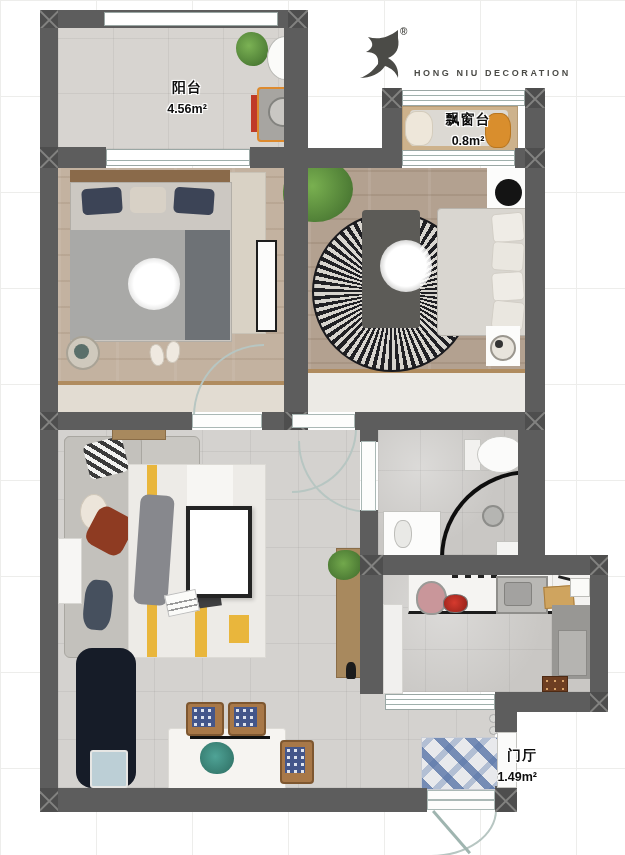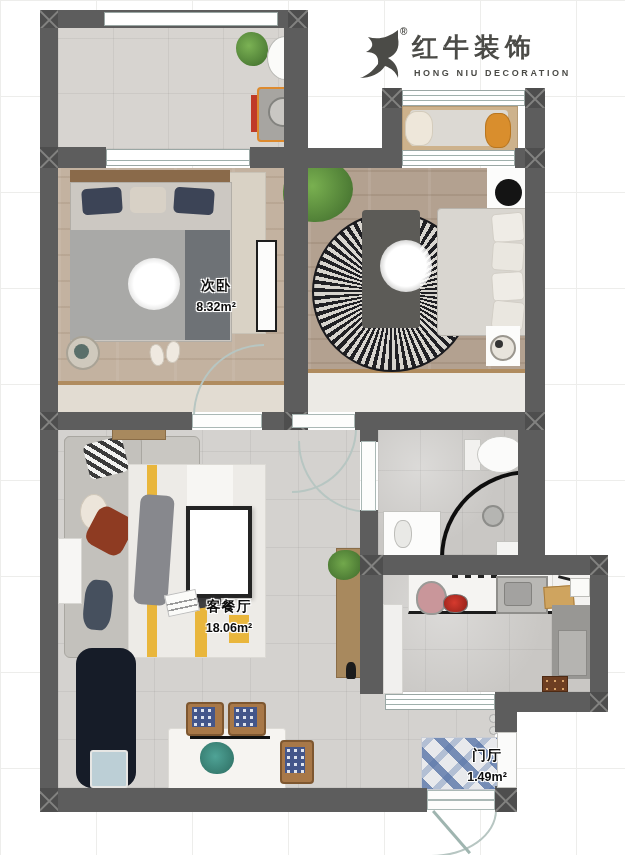--- a/index.html
+++ b/index.html
@@ -201,37 +201,36 @@
   <div class="leaf" style="left:192px;top:414px;width:70px;height:14px;"></div>
   <div class="arc" style="left:193px;top:344px;width:69px;height:70px;border-top:2px solid #b7c6c2;border-left:2px solid #b7c6c2;border-top-left-radius:100%;"></div>
   <div class="leaf" style="left:292px;top:414px;width:63px;height:14px;"></div>
   <div class="arc" style="left:292px;top:428px;width:63px;height:63px;border-bottom:2px solid #b7c6c2;border-right:2px solid #b7c6c2;border-bottom-right-radius:100%;"></div>
   <div class="leaf" style="left:361px;top:441px;width:15px;height:70px;"></div>
   <div class="arc" style="left:298px;top:441px;width:70px;height:70px;border-bottom:2px solid #b7c6c2;border-left:2px solid #b7c6c2;border-bottom-left-radius:100%;"></div>
   <div class="leaf" style="left:427px;top:790px;width:68px;height:20px;background-image:linear-gradient(transparent 45%,#aab8b5 45% 55%,transparent 55%);"></div>
   <div class="arc" style="left:431px;top:810px;width:64px;height:45px;border-bottom:2px solid #b7c6c2;border-right:2px solid #b7c6c2;border-bottom-right-radius:100%;"></div>
   <div class="arc" style="left:432px;top:812px;width:2.5px;height:56px;background:#9fb5b0;transform:rotate(-41deg);transform-origin:top left;"></div>
 
-  <div class="room-label" style="left:166px;top:277px;width:100px;">
-    <div class="rl-name">次卧</div>
-    <div class="rl-area">8.32m²</div>
-  </div>
-  <div class="room-label" style="left:179px;top:598px;width:100px;">
-    <div class="rl-name">客餐厅</div>
-    <div class="rl-area">18.06m²</div>
-  </div>
-  <div class="room-label" style="left:437px;top:747px;width:100px;">
+  <div class="room-label" style="left:137px;top:79px;width:100px;">
+    <div class="rl-name">阳台</div>
+    <div class="rl-area">4.56m²</div>
+  </div>
+  <div class="room-label" style="left:418px;top:111px;width:100px;">
+    <div class="rl-name">飘窗台</div>
+    <div class="rl-area">0.8m²</div>
+  </div>
+  <div class="room-label" style="left:437px;top:747px;width:100px;text-align:right;">
     <div class="rl-name">门厅</div>
     <div class="rl-area">1.49m²</div>
   </div>
 
   <div class="logo">
     <span class="abs" style="left:0;top:2px;width:46px;height:54px;">
       <svg width="46" height="54" viewBox="0 0 46 54" xmlns="http://www.w3.org/2000/svg">
         <path d="M40 2 C30 10 20 12 10 9 C16 15 16 20 8 24 C17 24 21 28 20 36 C14 44 8 48 2 50 C12 50 22 46 27 38 C33 40 38 44 40 50 C41 42 38 34 30 30 C38 27 42 20 40 10 Z" fill="#4b4b47"></path>
       </svg>
     </span>
     <span class="reg">®</span>
-    <div class="logo-cn">红牛装饰</div>
     <div class="logo-en">HONG NIU DECORATION</div>
   </div>
 
 </div>
 
 </body></html>

